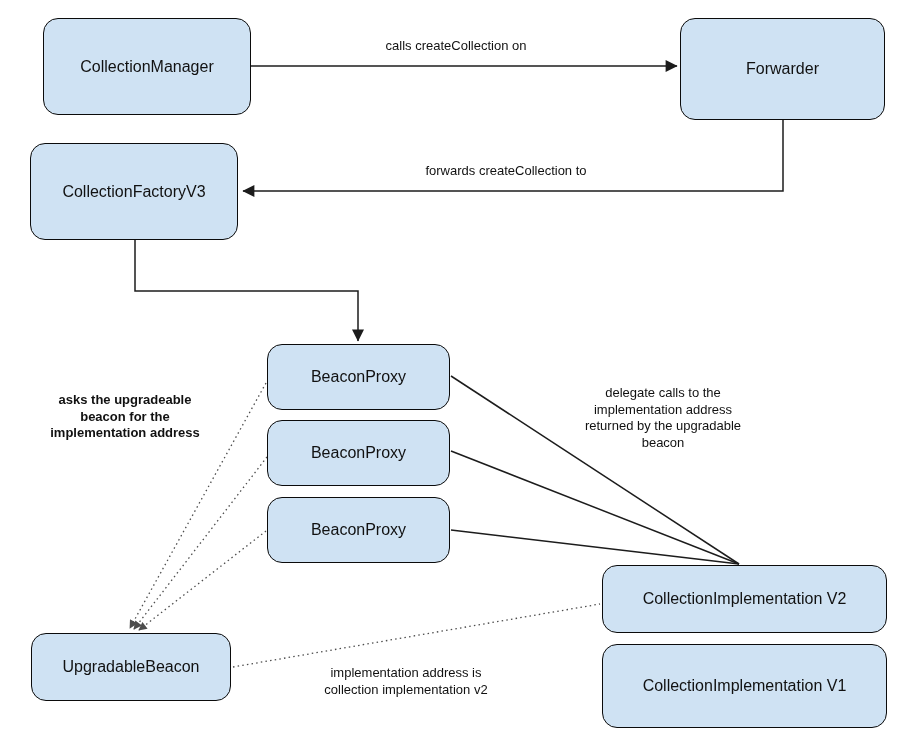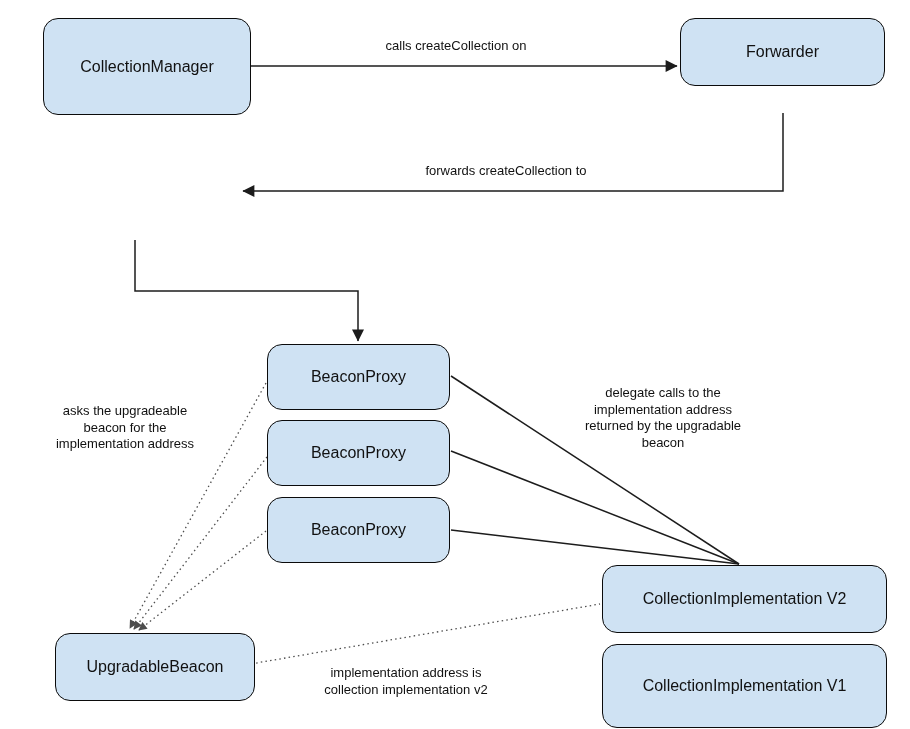--- a/index.html
+++ b/index.html
@@ -91,55 +91,58 @@
     <line class="edge-dotted" x1="267" y1="457" x2="134" y2="629" marker-end="url(#arrowhead-small)"></line>
     <line class="edge-dotted" x1="266" y1="531" x2="139" y2="630" marker-end="url(#arrowhead-small)"></line>
 
     <line class="edge-dotted" x1="233" y1="667" x2="600" y2="604"></line>
   </svg>
 
   <div class="node" style="left:43px; top:18px; width:208px; height:97px;">
     <span>CollectionManager</span>
   </div>
 
-  <div class="node" style="left:680px; top:18px; width:205px; height:68px;">
+  <div class="node" style="left:680px; top:18px; width:205px; height:102px;">
     <span>Forwarder</span>
   </div>
 
+  <div class="node" style="left:30px; top:143px; width:208px; height:97px;">
+    <span>CollectionFactoryV3</span>
+  </div>
 
   <div class="node" style="left:267px; top:344px; width:183px; height:66px;">
     <span>BeaconProxy</span>
   </div>
 
   <div class="node" style="left:267px; top:420px; width:183px; height:66px;">
     <span>BeaconProxy</span>
   </div>
 
   <div class="node" style="left:267px; top:497px; width:183px; height:66px;">
     <span>BeaconProxy</span>
   </div>
 
-  <div class="node" style="left:31px; top:633px; width:200px; height:68px;margin-left:24px;">
+  <div class="node" style="left:31px; top:633px; width:200px; height:68px;">
     <span>UpgradableBeacon</span>
   </div>
 
   <div class="node" style="left:602px; top:565px; width:285px; height:68px;align-items:center;">
     <span>CollectionImplementation V2</span>
   </div>
 
   <div class="node" style="left:602px; top:644px; width:285px; height:84px;">
     <span>CollectionImplementation V1</span>
   </div>
 
   <div class="edge-label" style="left:331px; top:38px; width:250px;">calls createCollection on</div>
 
   <div class="edge-label" style="left:381px; top:163px; width:250px;">forwards createCollection to</div>
 
 
-  <div class="edge-label" style="left:25px; top:403px; width:200px;">asks the upgradeable
+  <div class="edge-label" style="left:25px; top:392px; width:200px;font-weight:bold;">asks the upgradeable
 beacon for the
 implementation address</div>
 
   <div class="edge-label" style="left:538px; top:385px; width:250px;">delegate calls to the
 implementation address
 returned by the upgradable
 beacon</div>
 
   <div class="edge-label" style="left:281px; top:665px; width:250px;">implementation address is
 collection implementation v2</div>

